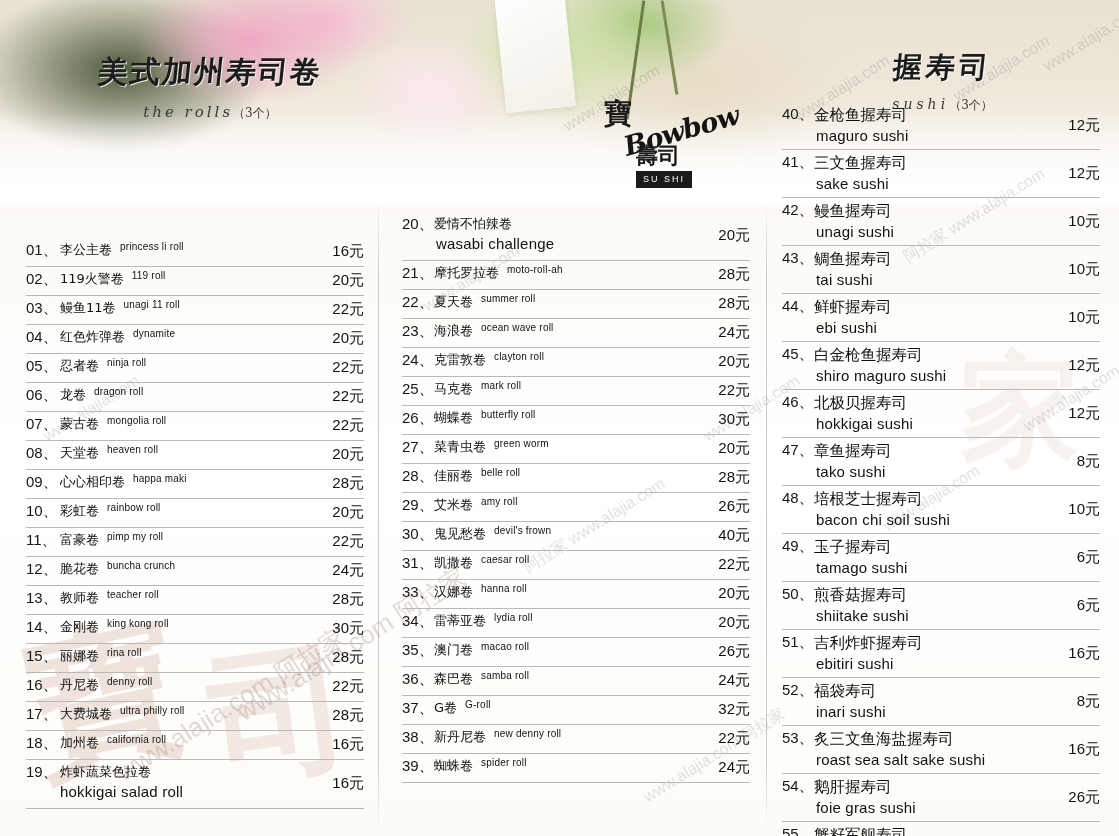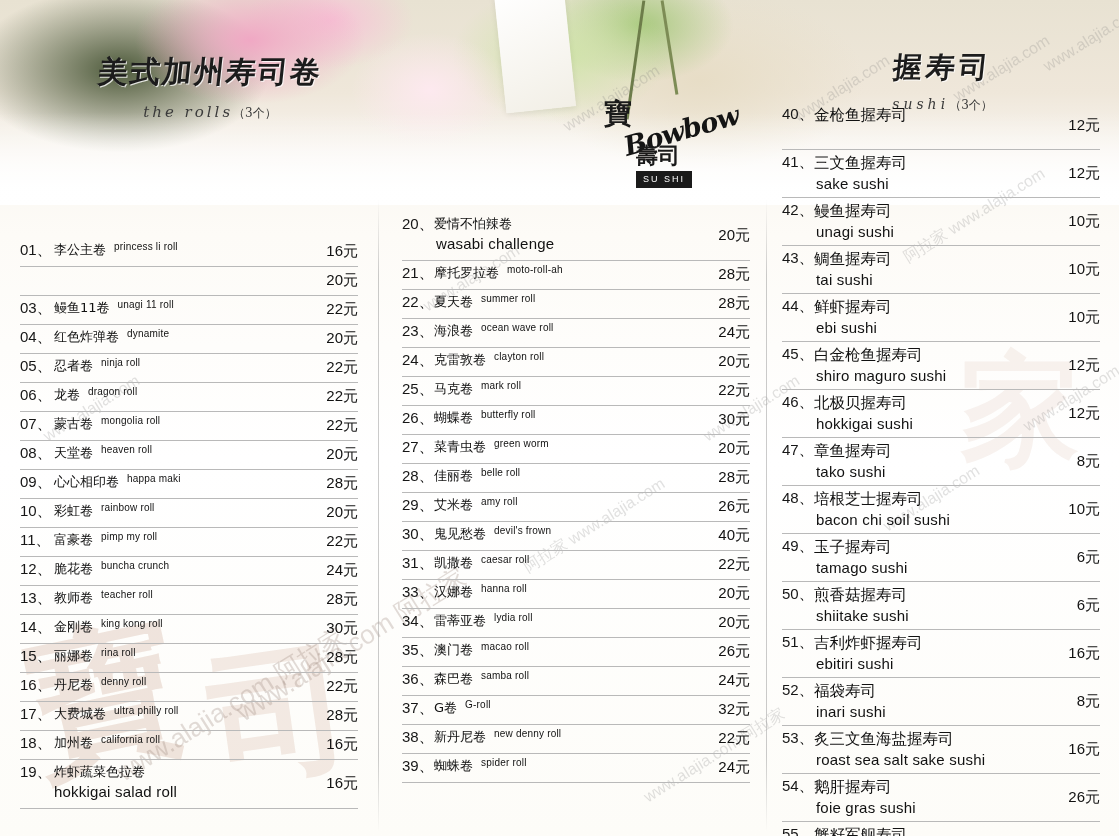--- a/index.html
+++ b/index.html
@@ -132,21 +132,21 @@
   }
   .brand-box{
     position:absolute;left:36px;top:76px;width:56px;height:17px;
     background:#1a1a1a;color:#fff;font-size:9px;letter-spacing:2px;
     text-align:center;line-height:17px;
     font-family:"Liberation Sans", sans-serif;
   }
 
   
   .list{position:absolute;}
-  .list-left{left:20px;top:238px;width:338px;}
+  .list-left{left:26px;top:238px;width:338px;}
   .list-mid{left:402px;top:212px;width:348px;}
   .list-right{left:782px;top:102px;width:318px;}
 
   .item{
     position:relative;
     border-bottom:1px solid #b9b9b9;
     padding:3px 0 3px 0;
     min-height:22px;
   }
   .item.two-line{min-height:42px;}
@@ -252,20 +252,25 @@
   <div class="list list-left">
       <div class="item">
         <div class="row1">
           <span class="num">01、</span>
           <span class="cn">李公主卷</span>
           <span class="en">princess li roll</span>
         </div>
         <span class="price">16元</span>
       </div>
       <div class="item">
+        <div class="row1">
+          <span class="num">02、</span>
+          <span class="cn">119火警卷</span>
+          <span class="en">119 roll</span>
+        </div>
         <span class="price">20元</span>
       </div>
       <div class="item">
         <div class="row1">
           <span class="num">03、</span>
           <span class="cn">鳗鱼11卷</span>
           <span class="en">unagi 11 roll</span>
         </div>
         <span class="price">22元</span>
       </div>
@@ -551,20 +556,21 @@
         </div>
         <span class="price">24元</span>
       </div>
     </div>
   <div class="list list-right">
       <div class="item two-line">
         <div class="row1">
           <span class="num">40、</span>
           <span class="cn">金枪鱼握寿司</span>
         </div>
+        <div class="en2">maguro sushi</div>
         <span class="price">12元</span>
       </div>
       <div class="item two-line">
         <div class="row1">
           <span class="num">41、</span>
           <span class="cn">三文鱼握寿司</span>
         </div>
         <div class="en2">sake sushi</div>
         <span class="price">12元</span>
       </div>

